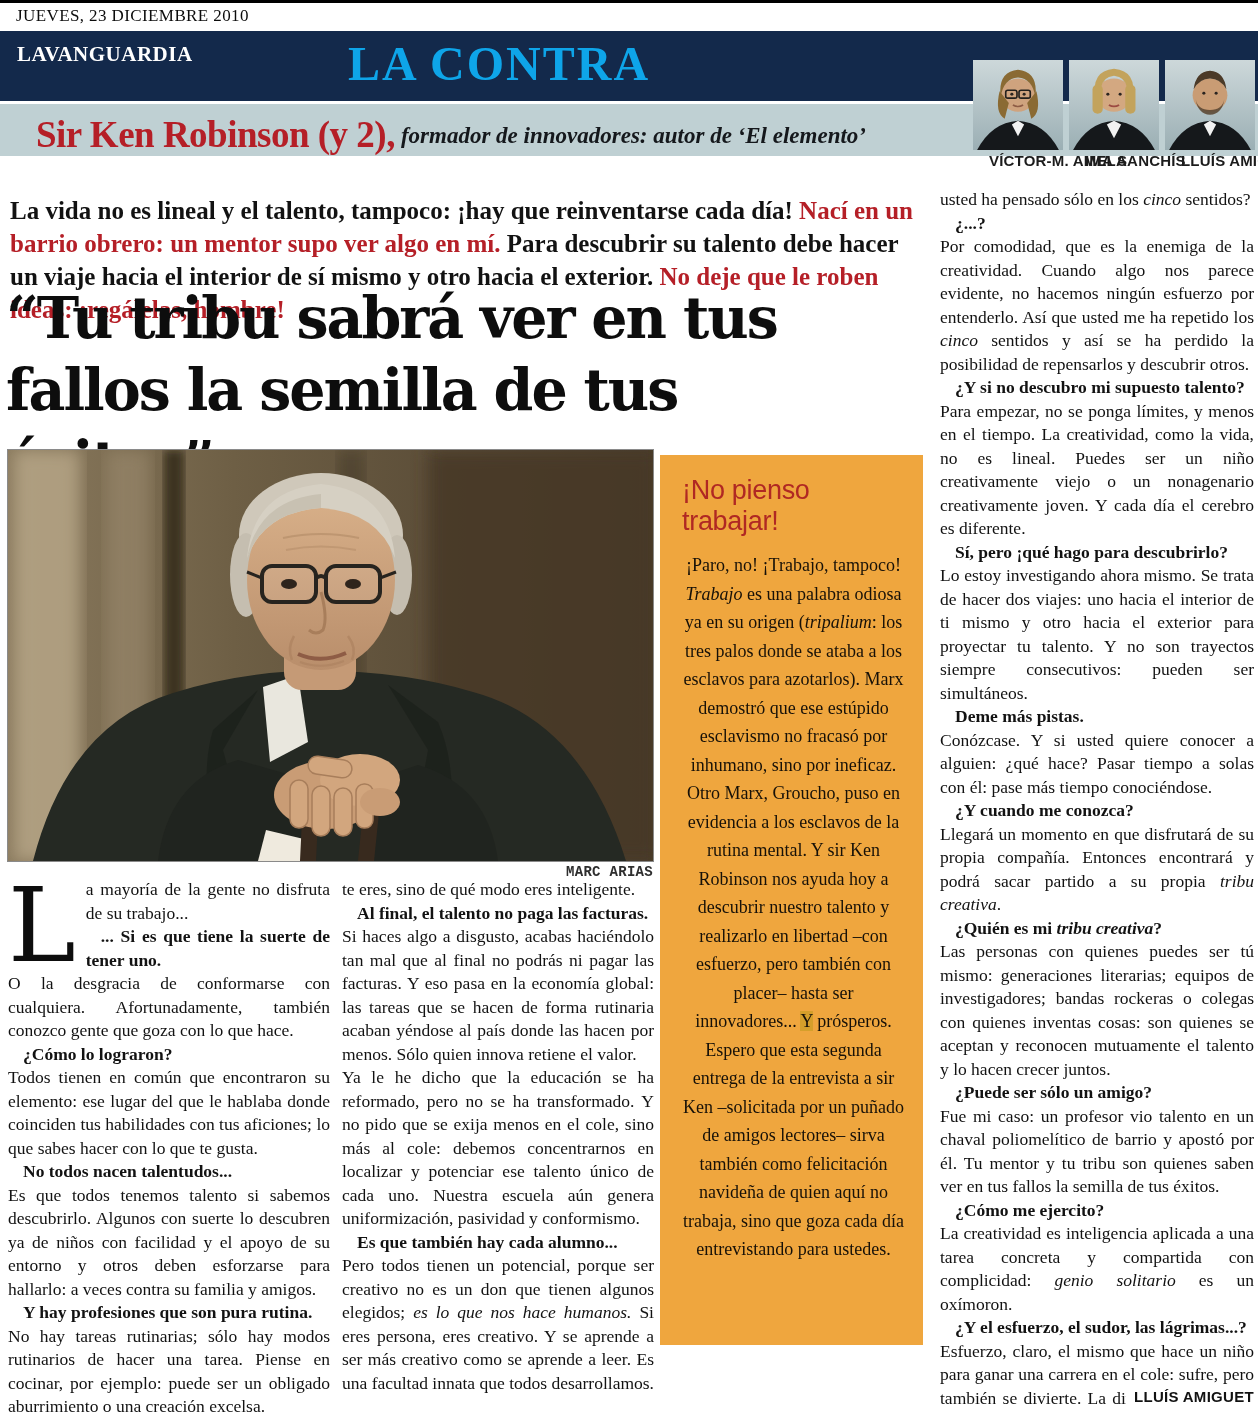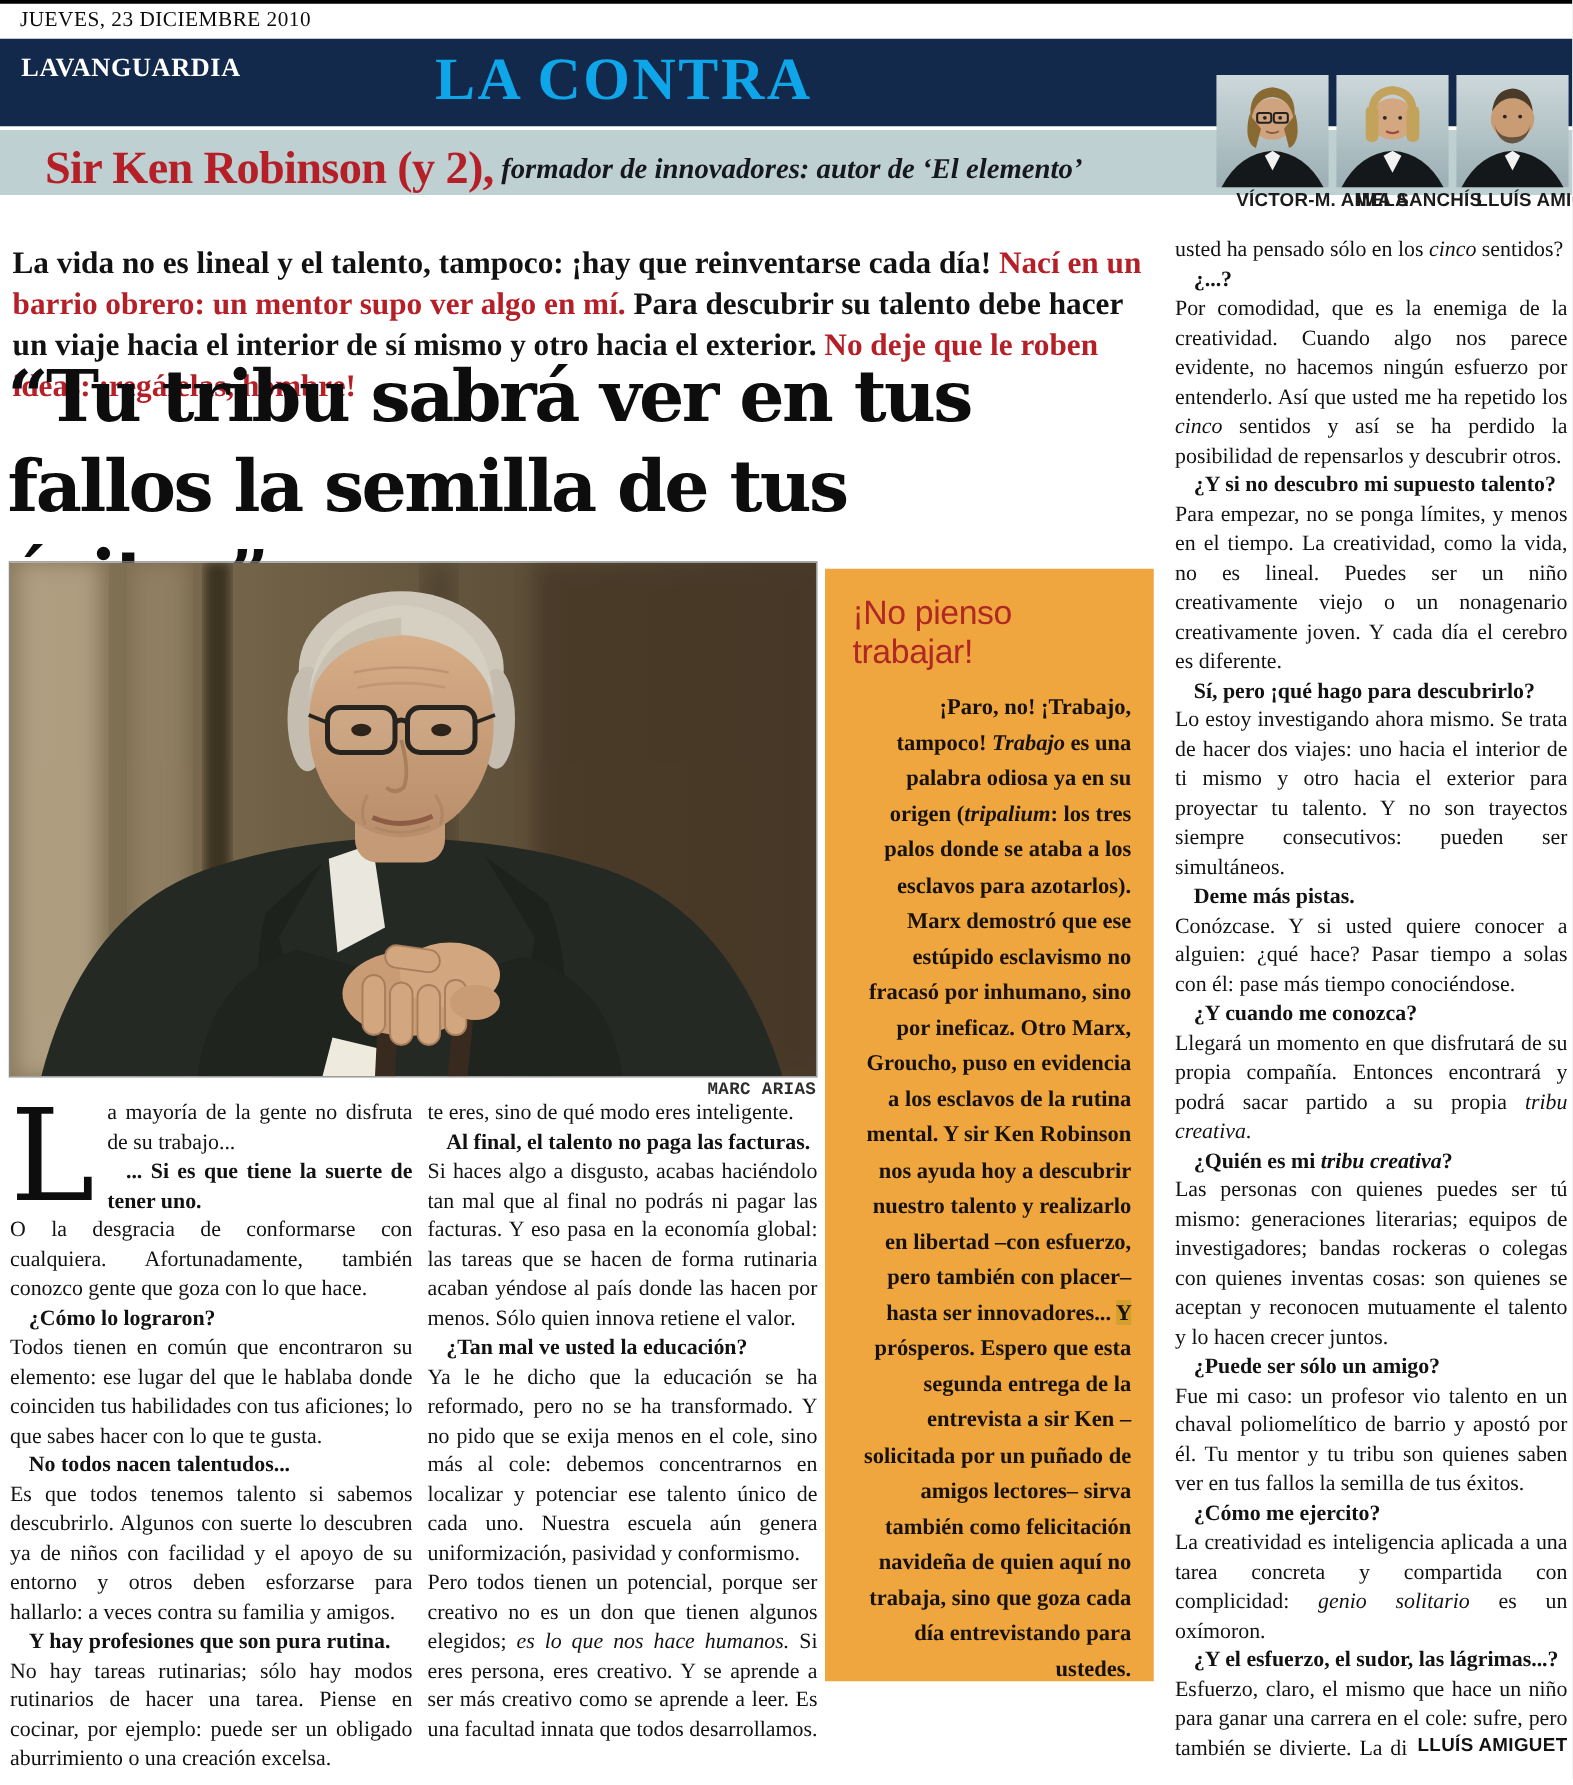--- a/index.html
+++ b/index.html
@@ -37,21 +37,21 @@
   .col .it,.it{font-style:italic;}
   .col1{left:8px;top:878px;width:322px;height:541px;}
   .col2{left:342px;top:878px;width:312px;height:541px;}
   .col4{left:940px;top:188px;width:314px;height:1222px;}
   .dropcap{float:left;font-family:"DejaVu Serif",serif;font-size:102px;line-height:80px;
            padding:8px 10px 0 0;color:#0d0d0d;}
   .sidebar{position:absolute;left:660px;top:455px;width:263px;height:890px;background:var(--orange);
            padding:20px 18px 0 22px;box-sizing:border-box;overflow:hidden;}
   .sidebar h2{margin:0 0 14px;font-family:"Liberation Sans",sans-serif;font-size:27px;font-weight:normal;
               color:var(--redtitle);letter-spacing:-.3px;}
-  .sbody{margin:0;font-weight:bold;font-size:18px;line-height:28.5px;color:#171108;text-align:right;}
+  .sbody{margin:0;font-weight:normal;font-size:18px;line-height:28.5px;color:#171108;text-align:center;}
   .sbody .hl{background:var(--highlight);}
   .byline{position:absolute;bottom:2px;right:0;margin:0;background:#fff;padding-left:8px;
           font-family:"Liberation Sans",sans-serif;font-weight:bold;font-size:15px;letter-spacing:.3px;}
 </style>
 </head>
 <body>
 
 <div class="page">
   <div class="toprule"></div>
   <div class="dateline">JUEVES, 23 DICIEMBRE 2010</div>
@@ -206,22 +206,22 @@
         <p class="q"><span>Y hay profesiones que son pura rutina.</span></p>
         <p class="a"><span>No hay tareas rutinarias; sólo hay modos rutinarios de hacer una tarea. Piense en cocinar, por ejemplo: puede ser un obligado aburrimiento o una creación excelsa.</span></p>
         <p class="q"></p>
       </div>
   </div>
 
   <div class="col col2">
       <p class="a"><span>te eres, sino de qué modo eres inteligente.</span></p>
       <p class="q"><span>Al final, el talento no paga las facturas.</span></p>
       <p class="a"><span>Si haces algo a disgusto, acabas haciéndolo tan mal que al final no podrás ni pagar las facturas. Y eso pasa en la economía global: las tareas que se hacen de forma rutinaria acaban yéndose al país donde las hacen por menos. Sólo quien innova retiene el valor.</span></p>
-      <p class="q"><span>¿Tan mal ve usted la educación?</span></p>
       <p class="a"><span>Ya le he dicho que la educación se ha reformado, pero no se ha transformado. Y no pido que se exija menos en el cole, sino más al cole: debemos concentrarnos en localizar y potenciar ese talento único de cada uno. Nuestra escuela aún genera uniformización, pasividad y conformismo.</span></p>
+      <p class="q"><span>Es que también hay cada alumno...</span></p>
       <p class="a"><span>Pero todos tienen un potencial, porque ser creativo no es un don que tienen algunos elegidos; </span><span class="it">es lo que nos hace humanos.</span><span> Si eres persona, eres creativo. Y se aprende a ser más creativo como se aprende a leer. Es una facultad innata que todos desarrollamos.</span></p>
       <p class="q"></p>
     </div>
 
   <aside class="sidebar">
     <h2>¡No pienso trabajar!</h2>
     <p class="sbody"><span>¡Paro, no! ¡Trabajo, tampoco! </span><span class="it">Trabajo</span><span> es una palabra odiosa ya en su origen (</span><span class="it">tripalium</span><span>: los tres palos donde se ataba a los esclavos para azotarlos). Marx demostró que ese estúpido esclavismo no fracasó por inhumano, sino por ineficaz. Otro Marx, Groucho, puso en evidencia a los esclavos de la rutina mental. Y sir Ken Robinson nos ayuda hoy a descubrir nuestro talento y realizarlo en libertad –con esfuerzo, pero también con placer– hasta ser innovadores... </span><span class="hl">Y</span><span> prósperos. Espero que esta segunda entrega de la entrevista a sir Ken –solicitada por un puñado de amigos lectores– sirva también como felicitación navideña de quien aquí no trabaja, sino que goza cada día entrevistando para ustedes.</span></p>
   </aside>
 
   <div class="col col4">

